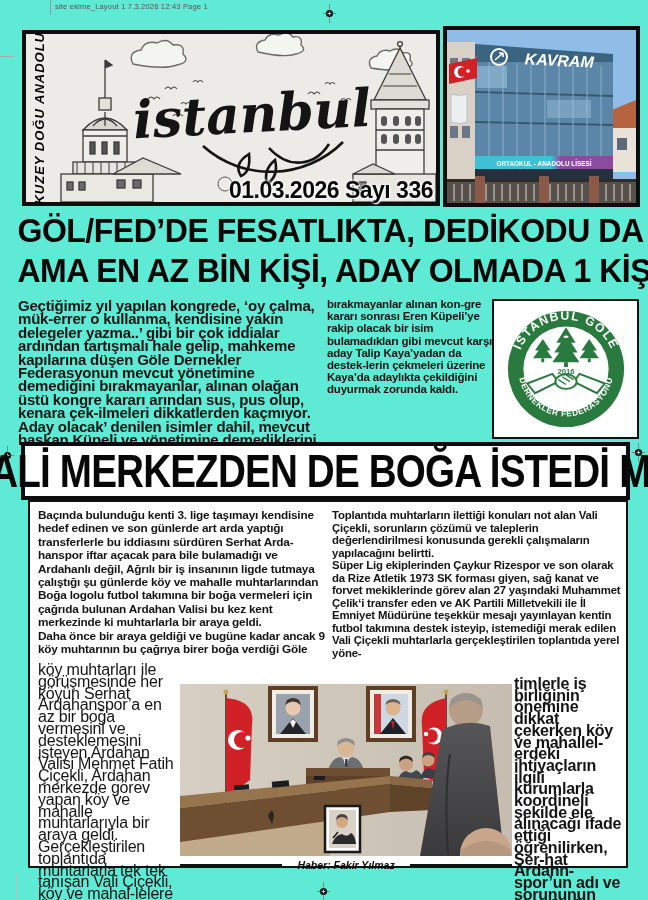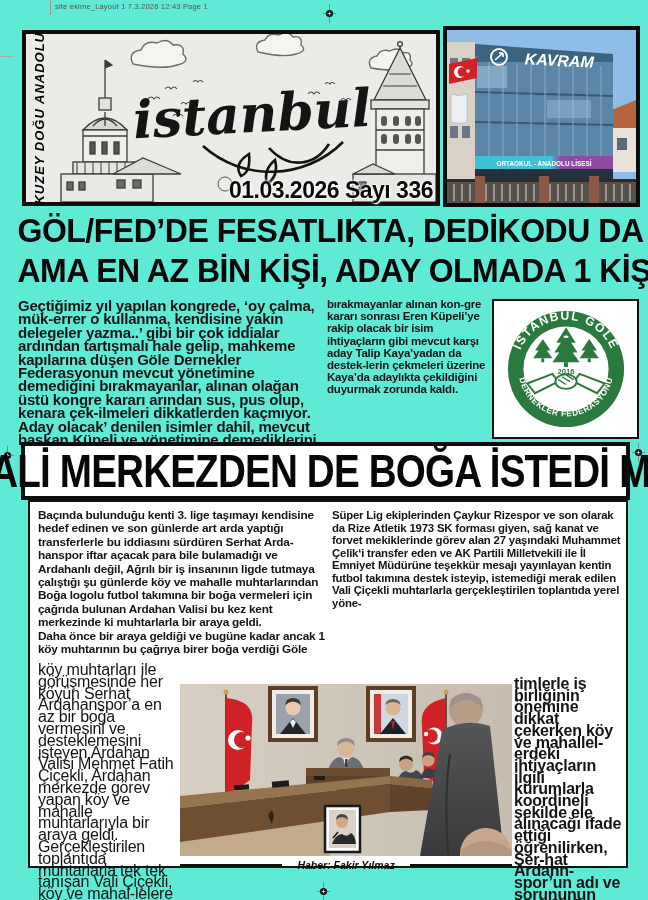--- a/index.html
+++ b/index.html
@@ -293,21 +293,21 @@
   <div class="abs headline1">
     <div>GÖL/FED’DE FESATLIKTA, DEDİKODU DA VAR</div>
     <div>AMA EN AZ BİN KİŞİ, ADAY OLMADA 1 KİŞİ YOK!</div>
   </div>
 
   <div class="abs a1c1 bodytext">
     <p>Geçtiğimiz yıl yapılan kongrede, ‘oy çalma, mük-errer o kullanma, kendisine yakın delegeler yazma..’ gibi bir çok iddialar ardından tartışmalı hale gelip, mahkeme kapılarına düşen Göle Dernekler Federasyonun mevcut yönetimine demediğini bırakmayanlar, alınan olağan üstü kongre kararı arından sus, pus olup, kenara çek-ilmeleri dikkatlerden kaçmıyor.</p>
     <p>Aday olacak’ denilen isimler dahil, mevcut başkan Küpeli ve yönetimine demediklerini</p>
   </div>
   <div class="abs a1c2 bodytext">
-    <p>bırakmayanlar alınan kon-gre kararı sonrası Eren Küpeli’ye rakip olacak bir isim ihtiyaçların gibi mevcut karşı aday Talip Kaya’yadan da destek-lerin çekmeleri üzerine Kaya’da adaylıkta çekildiğini duyurmak zorunda kaldı.</p>
+    <p>bırakmayanlar alınan kon-gre kararı sonrası Eren Küpeli’ye rakip olacak bir isim bulamadıkları gibi mevcut karşı aday Talip Kaya’yadan da destek-lerin çekmeleri üzerine Kaya’da adaylıkta çekildiğini duyurmak zorunda kaldı.</p>
   </div>
 
   <div class="abs logo-box">
     <svg width="128" height="122" viewBox="0 0 132 126">
       <circle cx="66" cy="63" r="60" fill="#2a7a3f"></circle>
       <circle cx="66" cy="63" r="44" fill="#fff"></circle>
       <defs>
         <path id="arcTop" d="M 15,63 A 51,51 0 0 1 117,63" fill="none"></path>
         <path id="arcBot" d="M 17,63 A 49,49 0 0 0 115,63" fill="none"></path>
       </defs>
@@ -342,23 +342,24 @@
     </svg>
   </div>
 
   <div class="abs headline2-box">
     <span>VALİ MERKEZDEN DE BOĞA İSTEDİ Mİ?</span>
   </div>
 
   <div class="abs art2">
     <div class="abs a2lw bodytext">
       <p>Baçında bulunduğu kenti 3. lige taşımayı kendisine hedef edinen ve son günlerde art arda yaptığı transferlerle bu iddiasını sürdüren Serhat Arda-hanspor iftar açacak para bile bulamadığı ve Ardahanlı değil, Ağrılı bir iş insanının ligde tutmaya çalıştığı şu günlerde köy ve mahalle muhtarlarından Boğa logolu futbol takımına bir boğa vermeleri için çağrıda bulunan Ardahan Valisi bu kez kent merkezinde ki muhtarlarla bir araya geldi.</p>
-      <p>Daha önce bir araya geldiği ve bugüne kadar ancak 1 köy muhtarının bu çağrıya birer boğa verdiği Göle</p>
+      <p>Daha önce bir araya geldiği ve bugüne kadar ancak 9 köy muhtarının bu çağrıya birer boğa verdiği Göle</p>
     </div>
     <div class="abs a2rw bodytext">
+      <p>Toplantıda muhtarların ilettiği konuları not alan Vali Çiçekli, sorunların çözümü ve taleplerin değerlendirilmesi konusunda gerekli çalışmaların yapılacağını belirtti.</p>
       <p>Süper Lig ekiplerinden Çaykur Rizespor ve son olarak da Rize Atletik 1973 SK forması giyen, sağ kanat ve forvet mekiklerinde görev alan 27 yaşındaki Muhammet Çelik‘i transfer eden ve AK Partili Milletvekili ile İl Emniyet Müdürüne teşekkür mesajı yayınlayan kentin futbol takımına destek isteyip, istemediği merak edilen Vali Çiçekli muhtarlarla gerçekleştirilen toplantıda yerel yöne-</p>
     </div>
     <div class="abs a2ln bodytext">
       <p>köy muhtarları ile görüşmesinde her köyün Serhat Ardahanspor’a en az bir boğa vermesini ve desteklemesini isteyen Ardahan Valisi Mehmet Fatih Çiçekli, Ardahan merkezde görev yapan köy ve mahalle muhtarlarıyla bir araya geldi.</p>
       <p>Gerçekleştirilen toplantıda muhtarlarla tek tek tanışan Vali Çiçekli, köy ve mahal-lelere ilişkin sorun ve talepleri bulunan.</p>
     </div>
     <div class="abs a2rn bodytext">
       <p>timlerle iş birliğinin önemine dikkat çekerken köy ve mahallel-erdeki ihtiyaçların ilgili kurumlarla koordineli şekilde ele alınacağı ifade ettiği öğrenilirken, Ser-hat Ardahn-spor’un adı ve sorununun hiç gündeme gelmediği alınan bilgiler arasında oldu.</p>
     </div>
 

